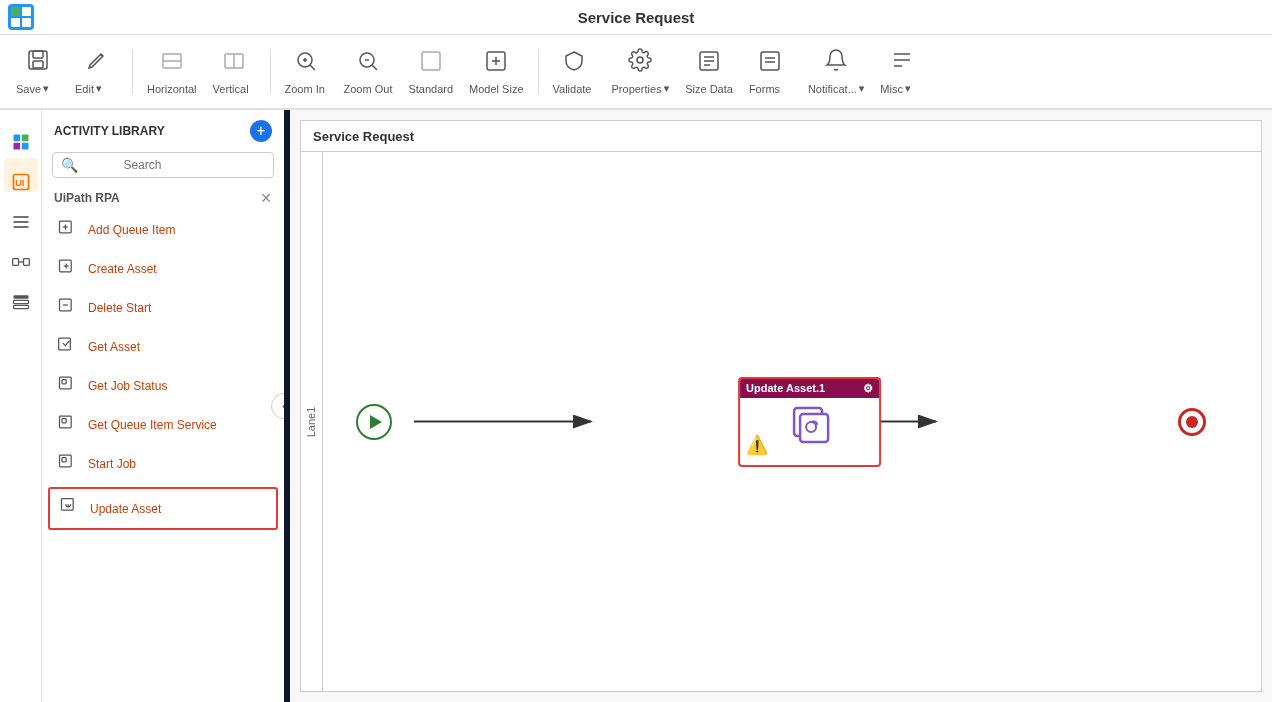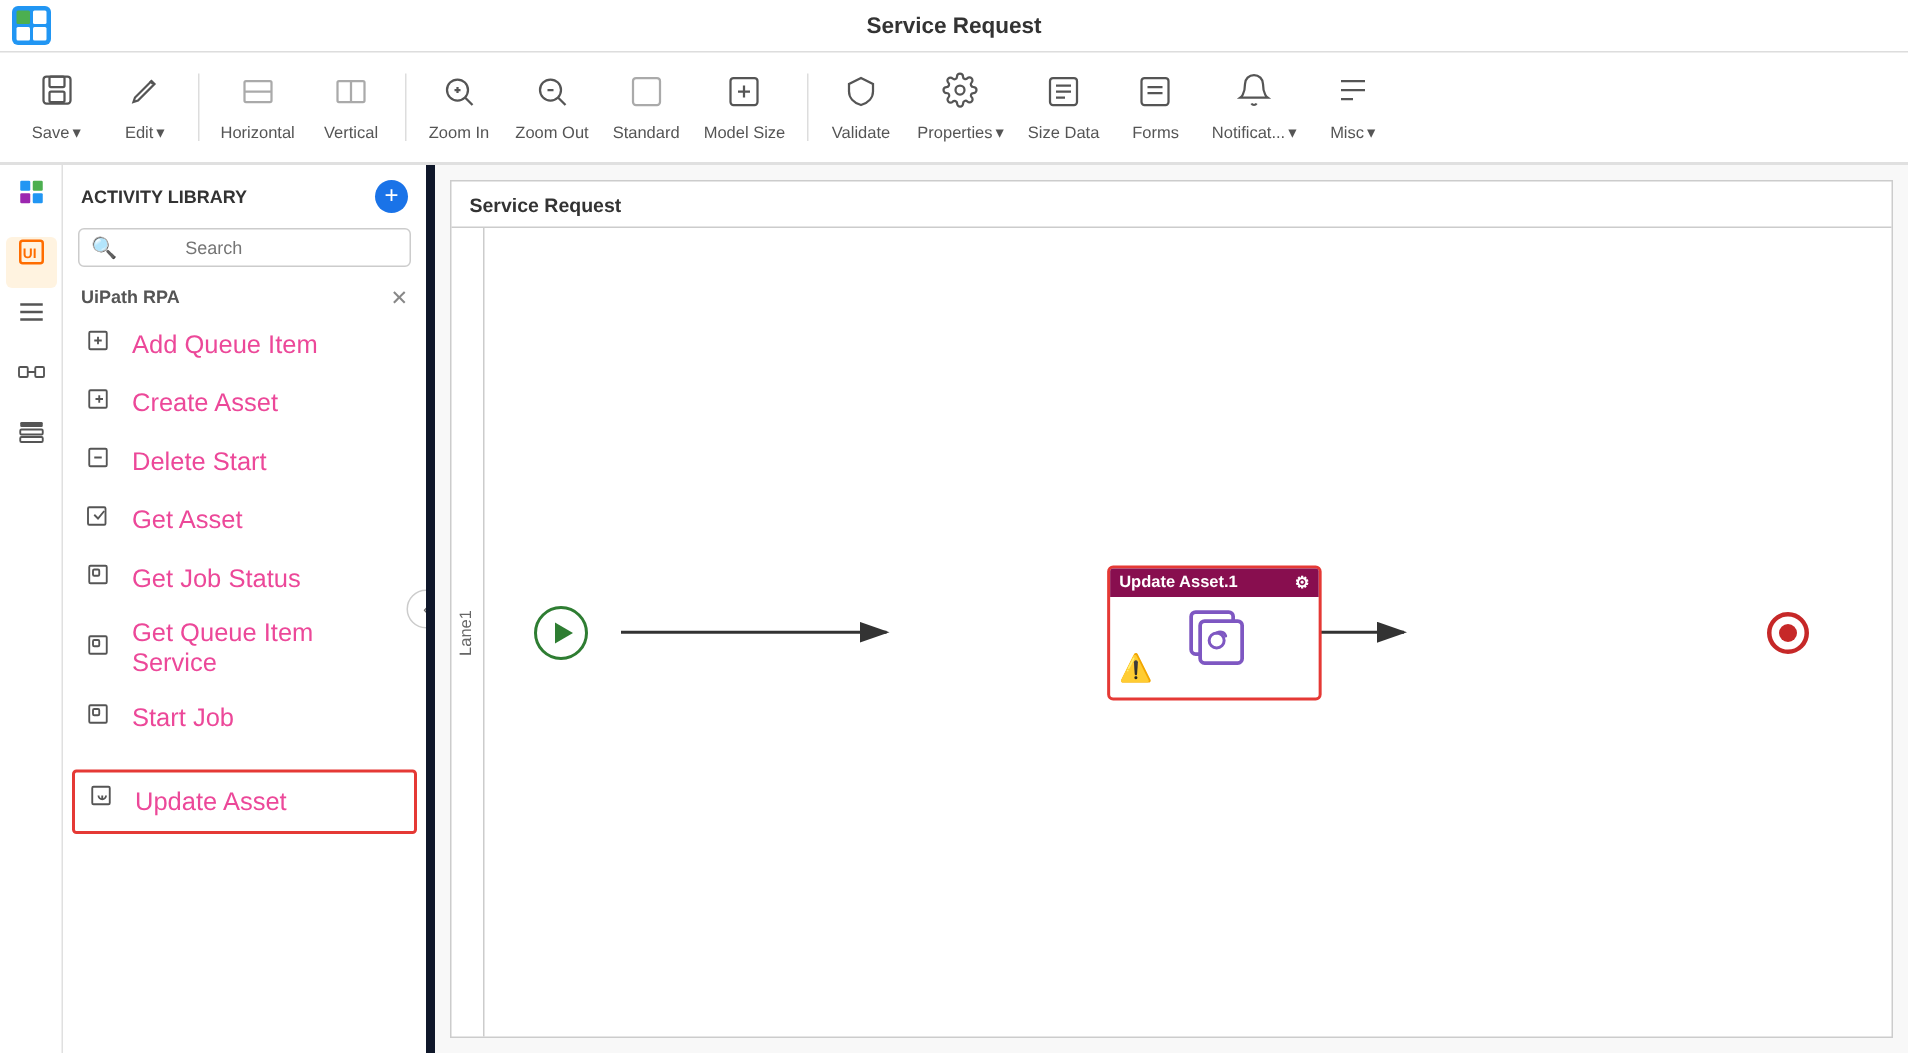--- a/index.html
+++ b/index.html
@@ -43,21 +43,20 @@
       background: #fff;
       border-bottom: 2px solid #e0e0e0;
       display: flex;
       align-items: center;
       padding: 0 10px;
       gap: 4px;
     }
     .toolbar-btn {
       display: flex;
       flex-direction: column;
-      align-items: center;
       justify-content: center;
       min-width: 55px;
       height: 60px;
       border: none;
       background: none;
       cursor: pointer;
       color: #555;
       font-size: 11px;
       padding: 4px 6px;
       border-radius: 3px;
@@ -81,21 +80,21 @@
       align-items: center;
       padding-top: 8px;
       gap: 6px;
       z-index: 10;
     }
     .nav-icon-btn {
       width: 34px;
       height: 34px;
       border-radius: 4px;
       display: flex;
-      align-items: flex-start;
+      align-items: flex-end;
       justify-content: center;
       cursor: pointer;
       font-size: 18px;
       color: #666;
       border: none;
       background: none;
     }
     .nav-icon-btn.orange { background: #fff3e0; color: #ff6d00; }
 
     
@@ -171,22 +170,22 @@
     }
     .category-header .collapse-btn { cursor: pointer; font-size: 14px; color: #888; background: none; border: none; }
 
     
     .lib-item {
       display: flex;
       align-items: center;
       padding: 7px 14px;
       gap: 10px;
       cursor: pointer;
-      font-size: 17px;
-      color: #ec4899;
+      font-size: 12px;
+      color: #c2410c;
     }
     .lib-item.selected { border: 1.5px solid #e53935; border-radius: 2px; }
     .lib-item .item-icon { font-size: 18px; color: #555; width: 22px; text-align: center; }
 
     
     .collapse-panel-btn {
       position: absolute;
       right: -13px;
       top: 50%;
       transform: translateY(-50%);
@@ -640,21 +639,21 @@
     </div>
     <div class="lib-item">
       <span class="item-icon">
         <svg width="20" height="20" viewBox="0 0 24 24" fill="none">
             <rect x="3" y="5" width="14" height="14" rx="1" stroke="#555" stroke-width="1.5"></rect>
             <rect x="6" y="8" width="5" height="5" rx="1" stroke="#555" stroke-width="1.5"></rect>
           </svg>
       </span>
       <span>Start Job</span>
     </div>
-    <div class="lib-item selected" style="border:2px solid #e53935; border-radius:3px; margin:15px 6px; padding: 7px 8px;">
+    <div class="lib-item selected" style="border:2px solid #e53935; border-radius:3px; margin:4px 6px; padding: 7px 8px;">
       <span class="item-icon">
         <svg width="20" height="20" viewBox="0 0 24 24" fill="none">
             <rect x="3" y="3" width="14" height="14" rx="1" stroke="#555" stroke-width="1.5"></rect>
             <path d="M8 10a3 3 0 106 0M11 13v-3" stroke="#555" stroke-width="1.5"></path>
           </svg>
       </span>
       <span>Update Asset</span>
     </div>
 
     <button class="collapse-panel-btn">‹</button>

